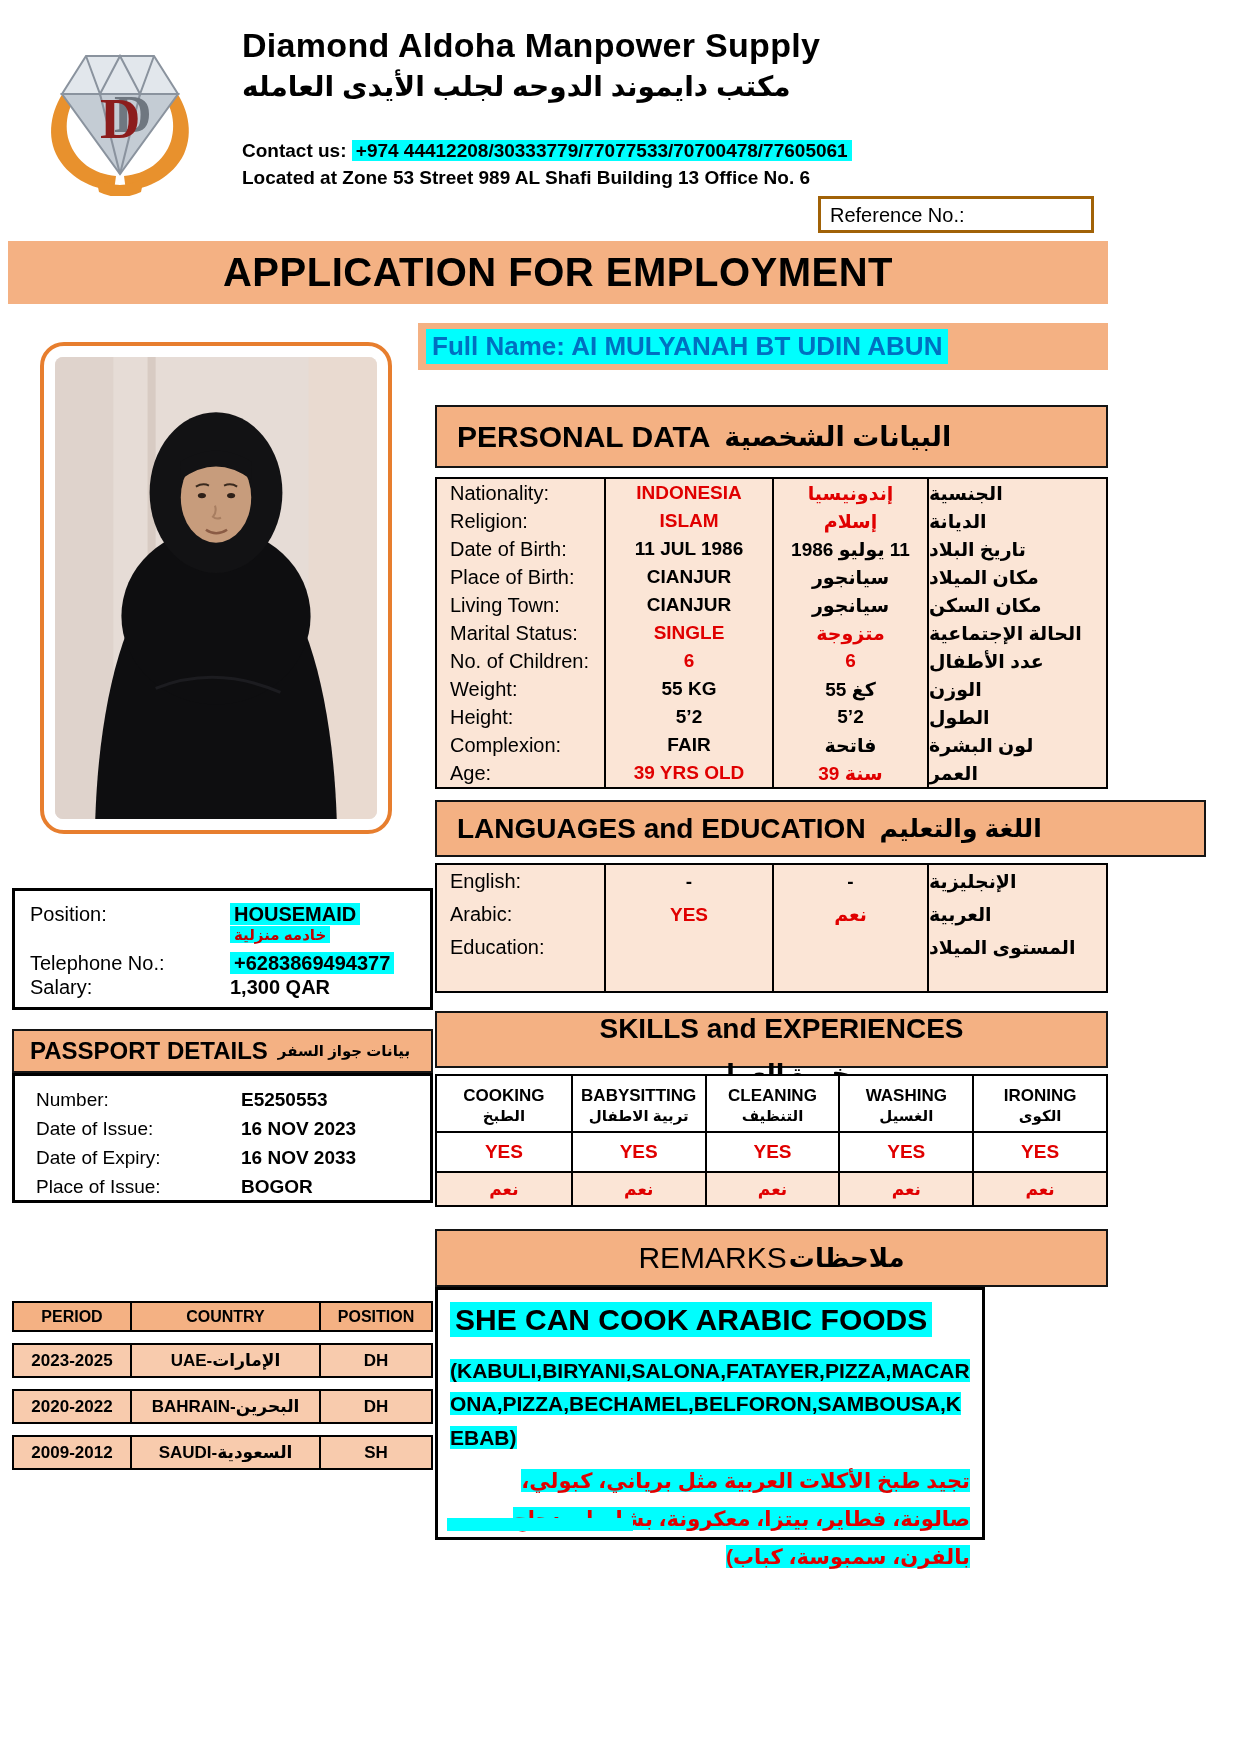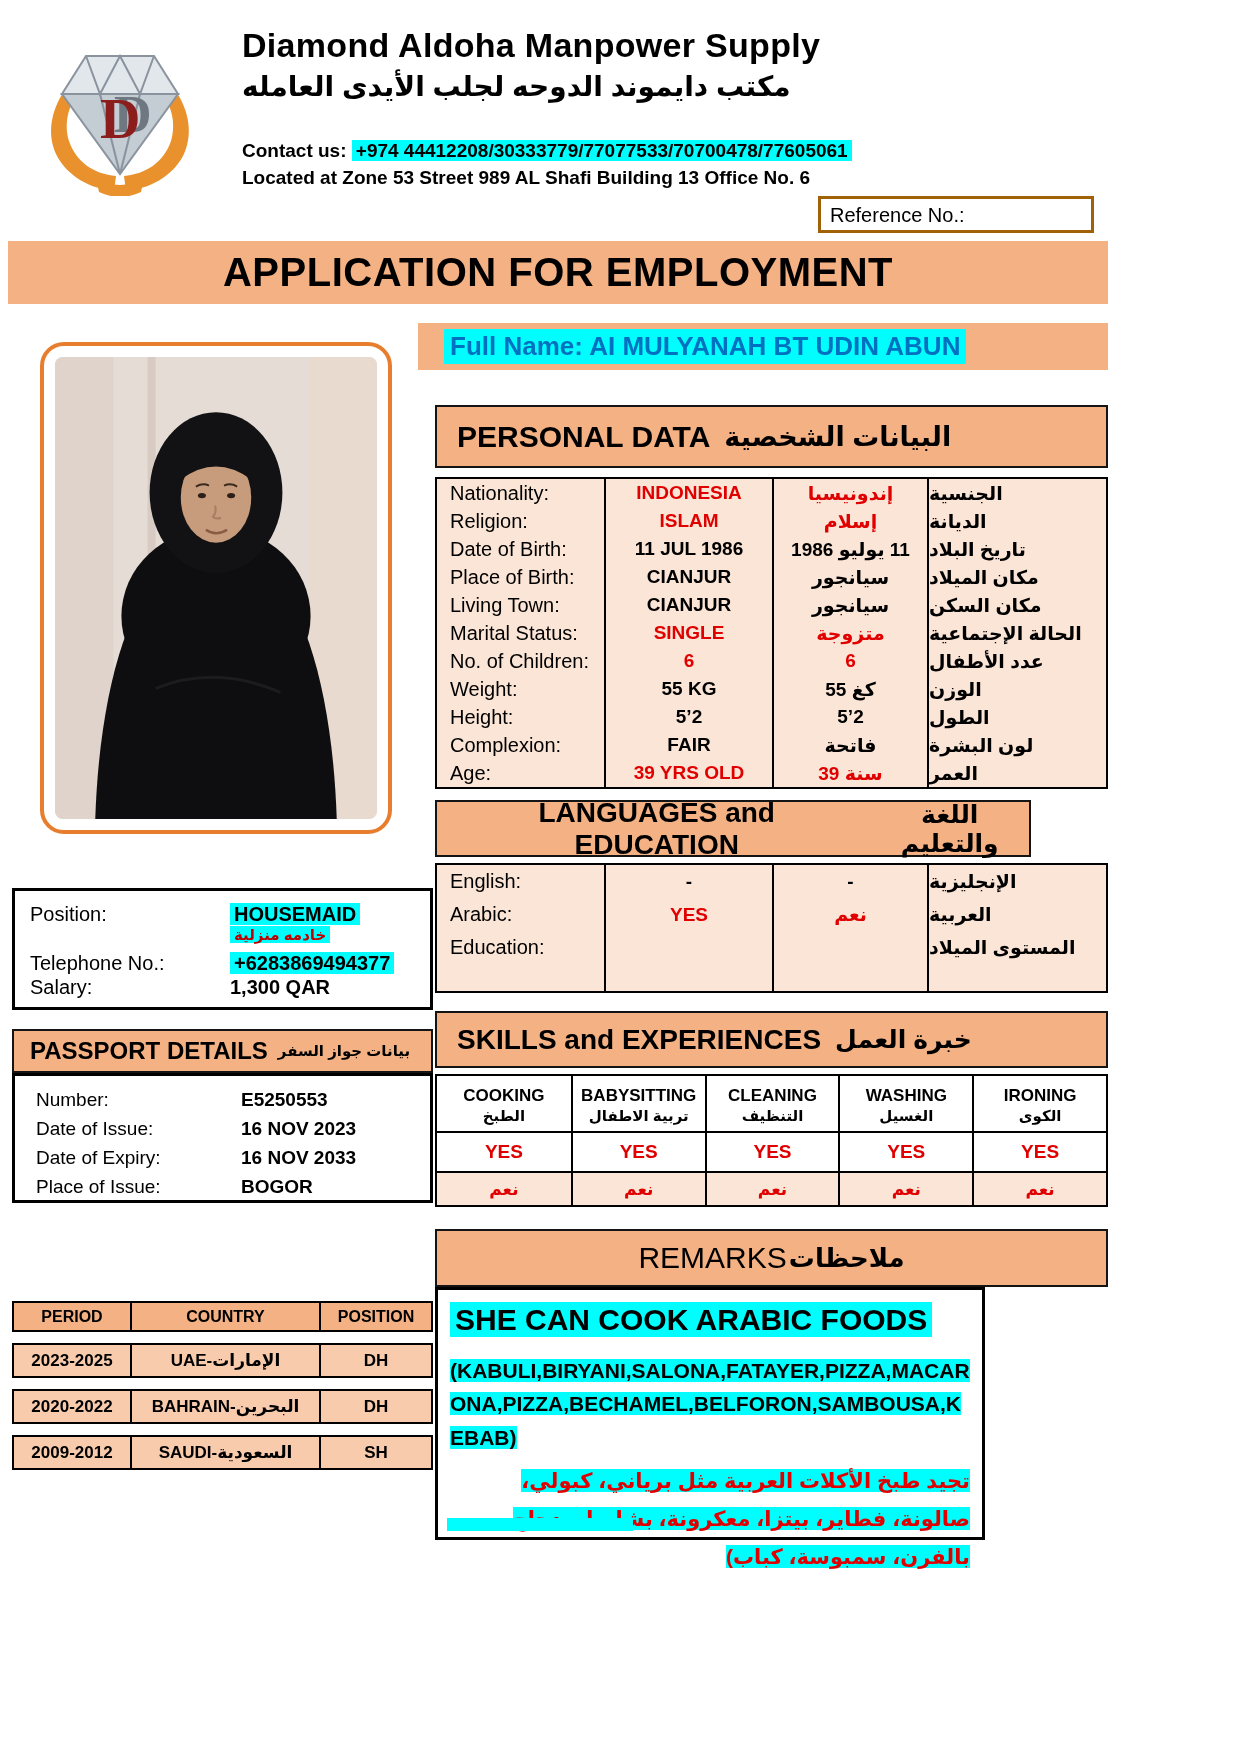--- a/index.html
+++ b/index.html
@@ -19,35 +19,35 @@
   #address { left:242px; top:167px; font-size:19px; font-weight:700; }
   #refbox { left:818px; top:196px; width:276px; height:37px; border:3px solid #a16207;
     box-sizing:border-box; font-size:20px; font-weight:500; padding:5px 0 11px 9px; }
 
   
   #banner { left:8px; top:241px; width:1100px; height:63px; background:#F4B183;
     display:flex; align-items:center; justify-content:center;
     font-size:40px; font-weight:800; letter-spacing:.5px; }
   #fullname { left:418px; top:323px; width:690px; height:47px; background:#F4B183;
     display:flex; align-items:center; padding-left:8px; box-sizing:border-box; }
-  #fullname span { background:#00FEFE; color:#0070C0; font-size:26px; font-weight:800; padding:2px 6px;margin-left:18px; }
+  #fullname span { background:#00FEFE; color:#0070C0; font-size:26px; font-weight:800; padding:2px 6px; }
 
   
   #photo { left:40px; top:342px; width:352px; height:492px; border:4px solid #E77E2E;
     border-radius:24px; padding:11px; box-sizing:border-box; background:#fff; }
   #photo svg { width:100%; height:100%; display:block; border-radius:8px; }
 
   
   .sec-h { background:#F4B183; border:2px solid #141414; box-sizing:border-box;
     display:flex; align-items:center; padding-left:20px; gap:14px; }
   #personal-h { left:435px; top:405px; width:673px; height:63px; }
   #personal-h .h-en { font-size:30px; font-weight:800; }
   #personal-h .h-ar { font-size:27px; font-weight:700; }
-  #lang-h { left:435px; top:800px; width:596px; height:57px;text-align:center; }
-  #skills-h { left:435px; top:1011px; width:673px; height:57px; }
+  #lang-h { left:435px; top:800px; width:771px; height:57px;text-align:center; }
+  #skills-h { left:435px; top:1011px; width:673px; height:57px;flex-direction:column; }
   #lang-h .h-en, #skills-h .h-en { font-size:28px; font-weight:800; }
   #lang-h .h-ar, #skills-h .h-ar { font-size:25px; font-weight:700; }
   #remarks-h { left:435px; top:1229px; width:673px; height:58px; justify-content:center; padding-left:0; gap:2px; }
   #remarks-h .h-en { font-size:30px; font-weight:400; }
   #remarks-h .h-ar { font-size:26px; font-weight:700; }
   #pass-h { left:12px; top:1029px; width:421px; height:44px; padding-left:16px; gap:10px; }
   #pass-h .h-en { font-size:24px; font-weight:800; }
   #pass-h .h-ar { font-size:15px; font-weight:700; }
   #prev-h { left:12px; top:1217px; width:421px; height:80px; flex-direction:column;
     justify-content:center; padding-left:0; gap:1px; }

